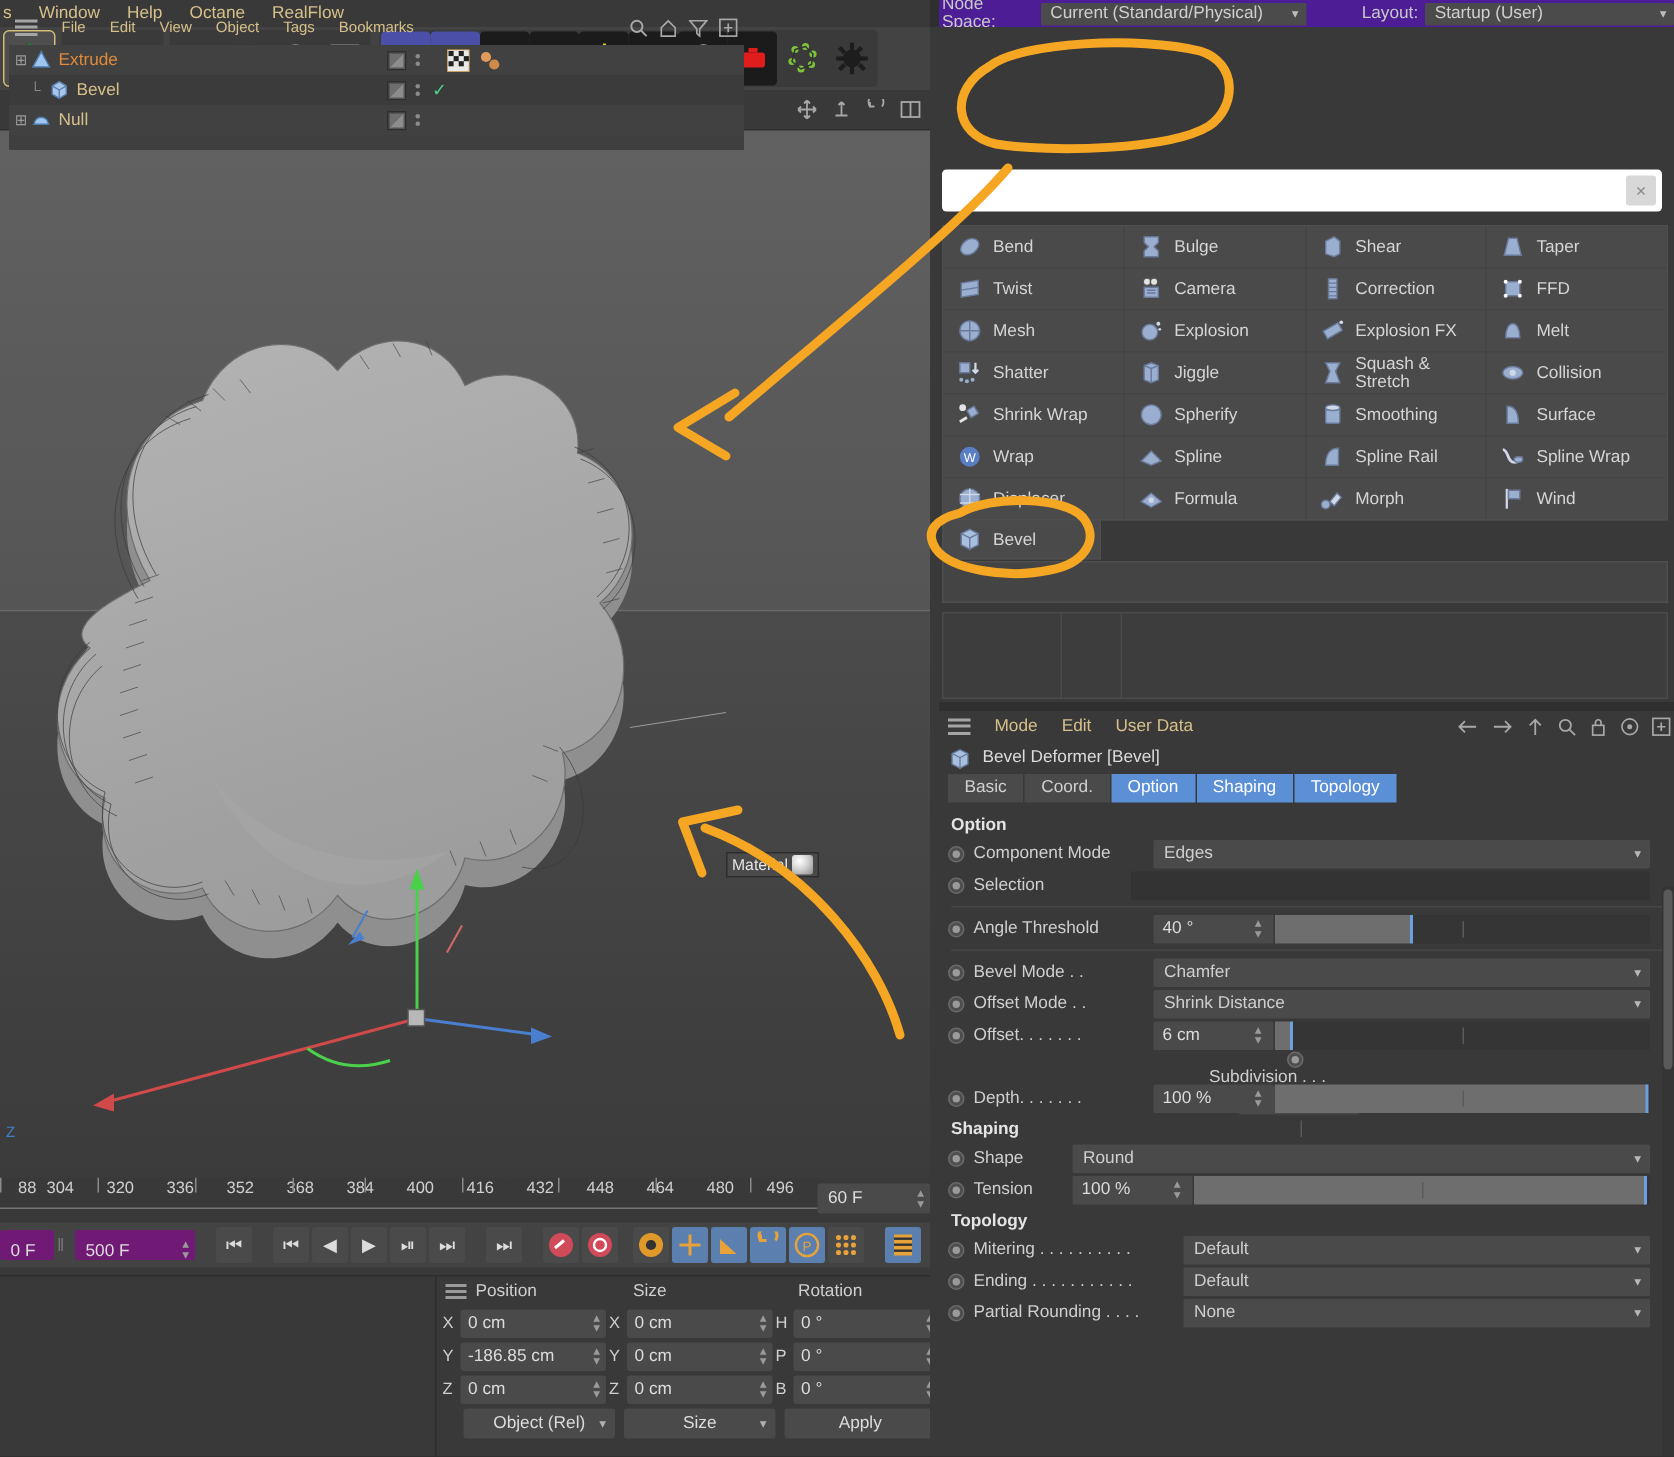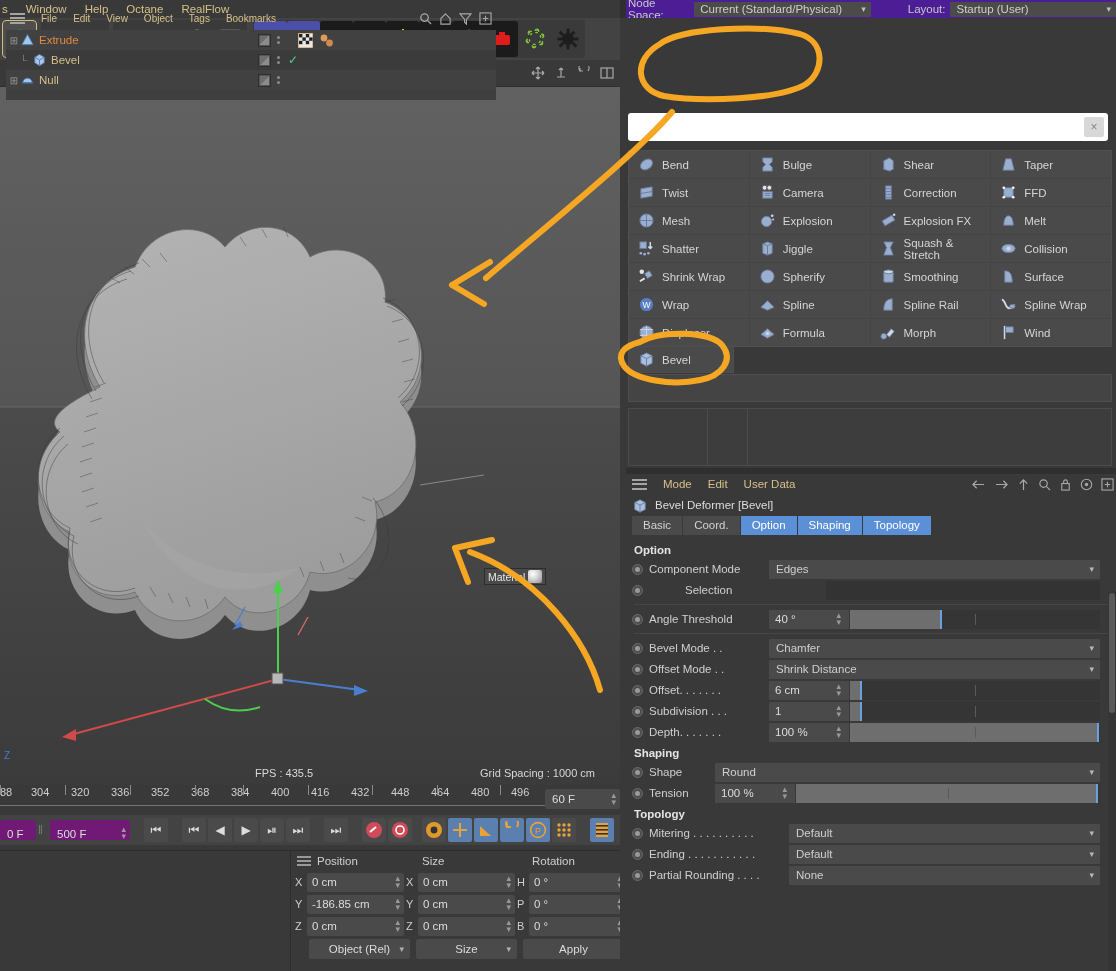--- a/index.html
+++ b/index.html
@@ -580,29 +580,25 @@
       <line x1="420" y1="398" x2="484" y2="388" stroke="#bdbdbd" stroke-width="0.8" opacity="0.7"></line>
     </svg>
 
     <div class="mat-tag">
       <span>Material</span>
       <span class="mat-sphere"></span>
     </div>
 
     <div class="vp-axisZ">Z</div>
 
-    <div class="vp-bottombar">
-      <span class="vp-fps">FPS : 435.5</span>
-      <span class="vp-grid">Grid Spacing : 1000 cm</span>
-    </div>
   </div>
 
   <div class="tl-ruler">
     <div class="base"></div>
-    <span class="lab" style="left:0px;">88</span>
+    <span class="lab" style="left:0px;padding-left:12px;">88</span>
     <span class="lab" style="left:31px;">304</span>
     <span class="lab" style="left:71px;">320</span>
     <span class="lab" style="left:111px;">336</span>
     <span class="lab" style="left:151px;">352</span>
     <span class="lab" style="left:191px;">368</span>
     <span class="lab" style="left:231px;">384</span>
     <span class="lab" style="left:271px;">400</span>
     <span class="lab" style="left:311px;">416</span>
     <span class="lab" style="left:351px;">432</span>
     <span class="lab" style="left:391px;">448</span>
@@ -1185,21 +1181,21 @@
       <div class="prow" style="width:468px;">
         <span class="radio"></span>
         <span class="plabel w1">Component Mode</span>
         <span class="sel-combo">
           <span>Edges</span>
           <span class="cv">▾</span>
         </span>
       </div>
 
 
-      <div class="prow" style="width:468px;gap:36px;">
+      <div class="prow" style="width:468px;">
         <span class="radio"></span>
         <span class="plabel w2">Selection</span>
         <span class="txtfld"></span>
       </div>
 
       <div class="hrule"></div>
 
 
       <div class="prow" style="width:468px;">
         <span class="radio"></span>
@@ -1242,21 +1238,21 @@
           <span>6 cm</span>
           <span class="spin">▴<br>▾</span>
         </span>
         <span class="slider">
           <i class="fill" style="width:4%;"></i>
             <i class="knob" style="left:4%;"></i>
             <i class="mid"></i>
         </span>
       </div>
 
-      <div class="prow" style="width:468px;">
+      <div class="prow" style="width:468px;flex-direction:column;">
         <span class="radio"></span>
         <span class="plabel w1">Subdivision . . .</span>
         <span class="numfld">
           <span>1</span>
           <span class="spin">▴<br>▾</span>
         </span>
         <span class="slider">
           <i class="fill" style="width:4%;"></i>
             <i class="knob" style="left:4%;"></i>
             <i class="mid"></i>

